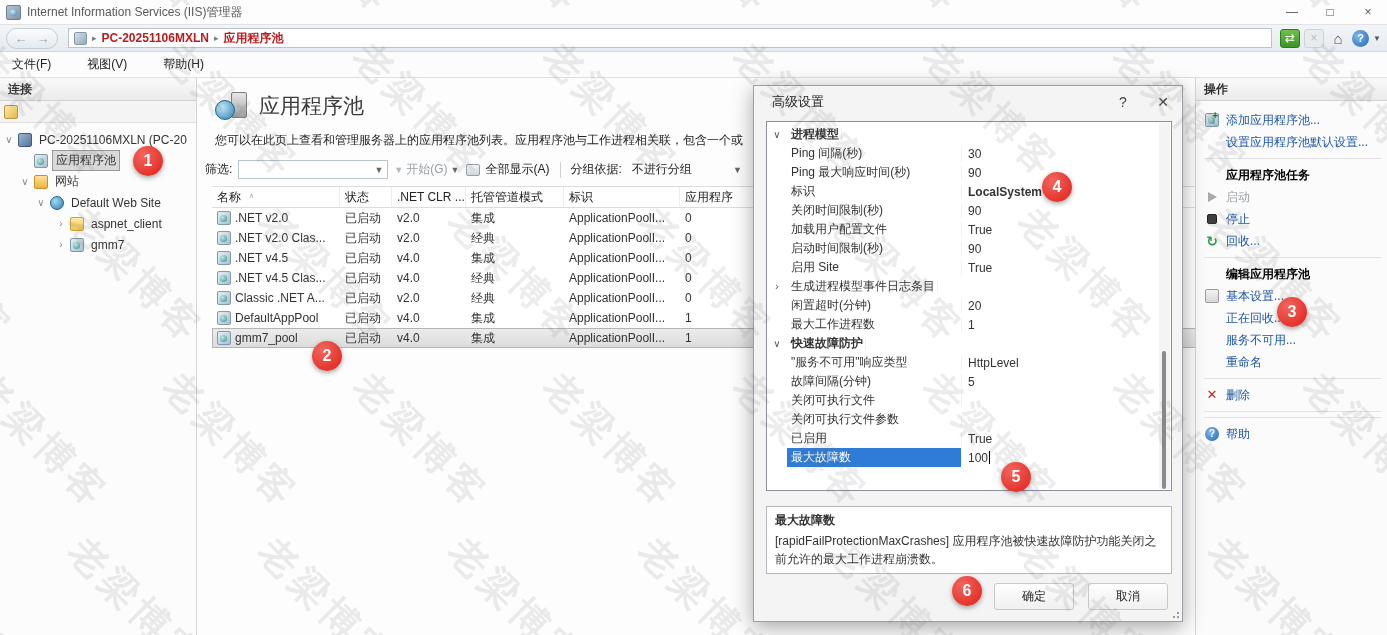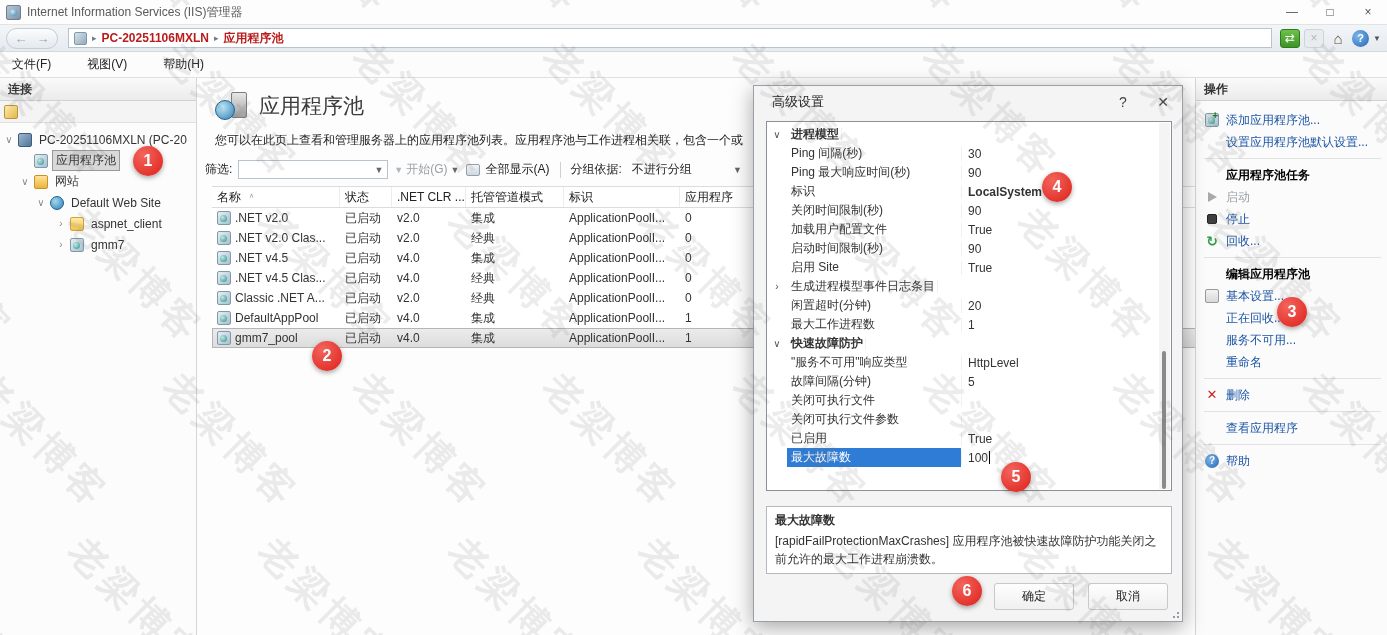--- a/index.html
+++ b/index.html
@@ -433,26 +433,20 @@
               <span class="ic ic-delete"></span>
             </span>
     <span class="lbl">删除</span>
   </div>
           <div class="action-row type-sep">
     <span class="action-ico-slot">
               <span class="ic" style="visibility: hidden;"></span>
             </span>
     <span class="lbl" style="visibility: hidden;"></span>
   </div>
-          <div class="action-row type-link">
-    <span class="action-ico-slot">
-              <span class="ic" style="visibility: hidden;"></span>
-            </span>
-    <span class="lbl">查看应用程序</span>
-  </div>
           <div class="action-row type-sep">
     <span class="action-ico-slot">
               <span class="ic" style="visibility: hidden;"></span>
             </span>
     <span class="lbl" style="visibility: hidden;"></span>
   </div>
           <div class="action-row type-link">
     <span class="action-ico-slot">
               <span class="ic ic-help"></span>
             </span>

